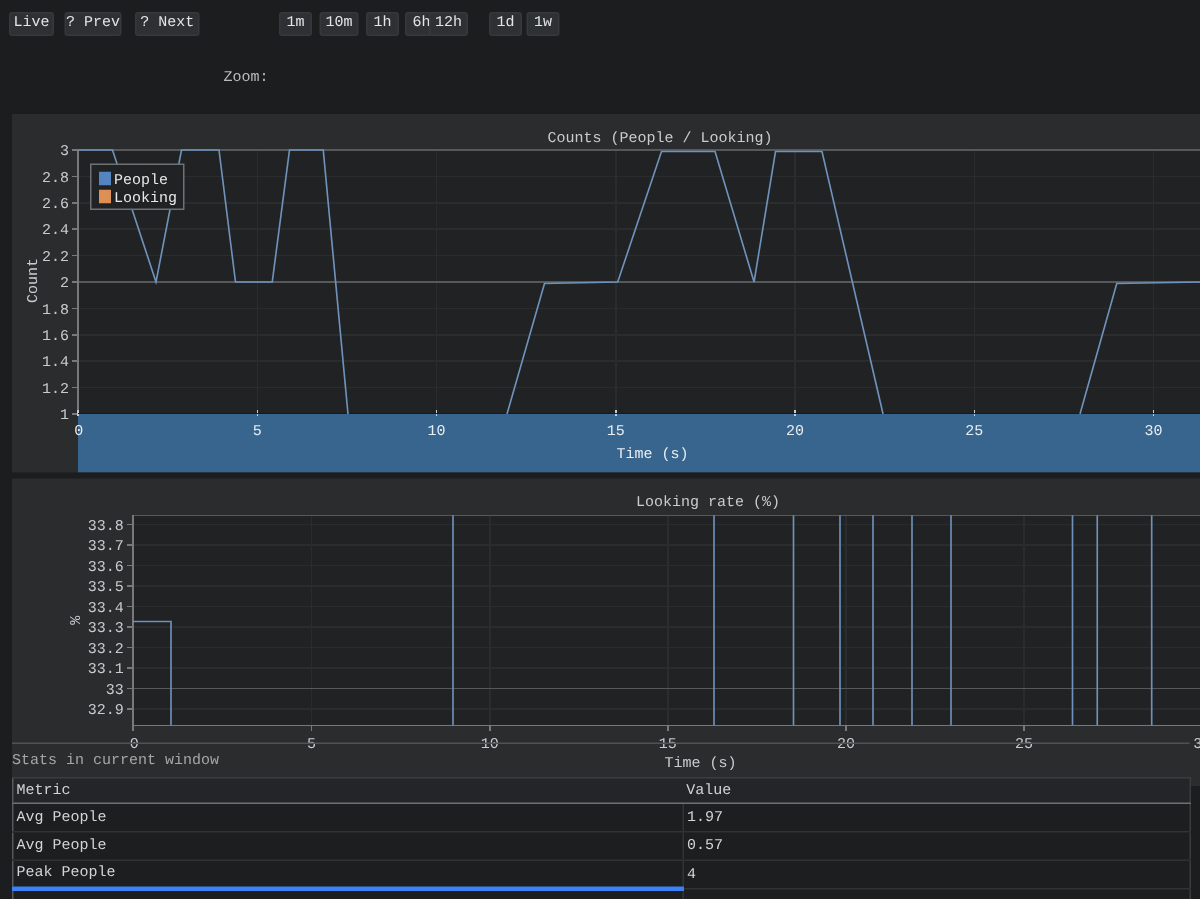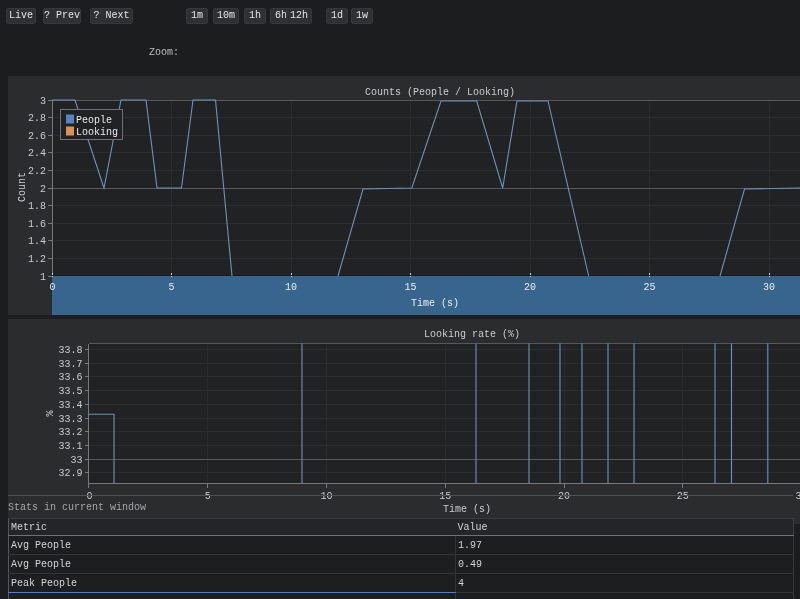--- a/index.html
+++ b/index.html
@@ -220,24 +220,24 @@
         <tr style="background:#232528;height:17px;padding-left:16px;">
       <td style="width:447px;padding-left:2px;border-bottom:1px solid #6e7072;">Metric</td>
       <td style="padding-left:2px;border-bottom:1px solid #6e7072;">Value</td>
     </tr>
     <tr style="height:19px;background:#1d1e20;">
       <td style="padding-left:2px;border-bottom:1px solid #313335;">Avg People</td>
       <td style="padding-left:2px;border-bottom:1px solid #313335;border-left:1px solid #313335;">1.97</td>
     </tr>
     <tr style="height:19px;background:#1d1e20;">
       <td style="padding-left:2px;border-bottom:1px solid #313335;">Avg People</td>
-      <td style="padding-left:2px;border-bottom:1px solid #313335;border-left:1px solid #313335;">0.49</td>
-    </tr>
-    <tr style="height:19px;background:#1d1e20;">
-      <td style="padding-left:2px;border-bottom:1px solid #3b82f6;margin-left:48px;">Peak People</td>
+      <td style="padding-left:2px;border-bottom:1px solid #313335;border-left:1px solid #313335;">0.57</td>
+    </tr>
+    <tr style="height:19px;background:#1d1e20;">
+      <td style="padding-left:2px;border-bottom:3px solid #3b82f6;margin-left:48px;">Peak People</td>
       <td style="padding-left:2px;border-bottom:1px solid #313335;border-left:1px solid #313335;">4</td>
     </tr>
     <tr style="height:19px;background:#1d1e20;">
       <td style="padding-left:2px;">&nbsp;</td>
       <td style="padding-left:2px;border-left:1px solid #313335;">&nbsp;</td>
     </tr>
   </tbody>
     </table>
 </div>
 

